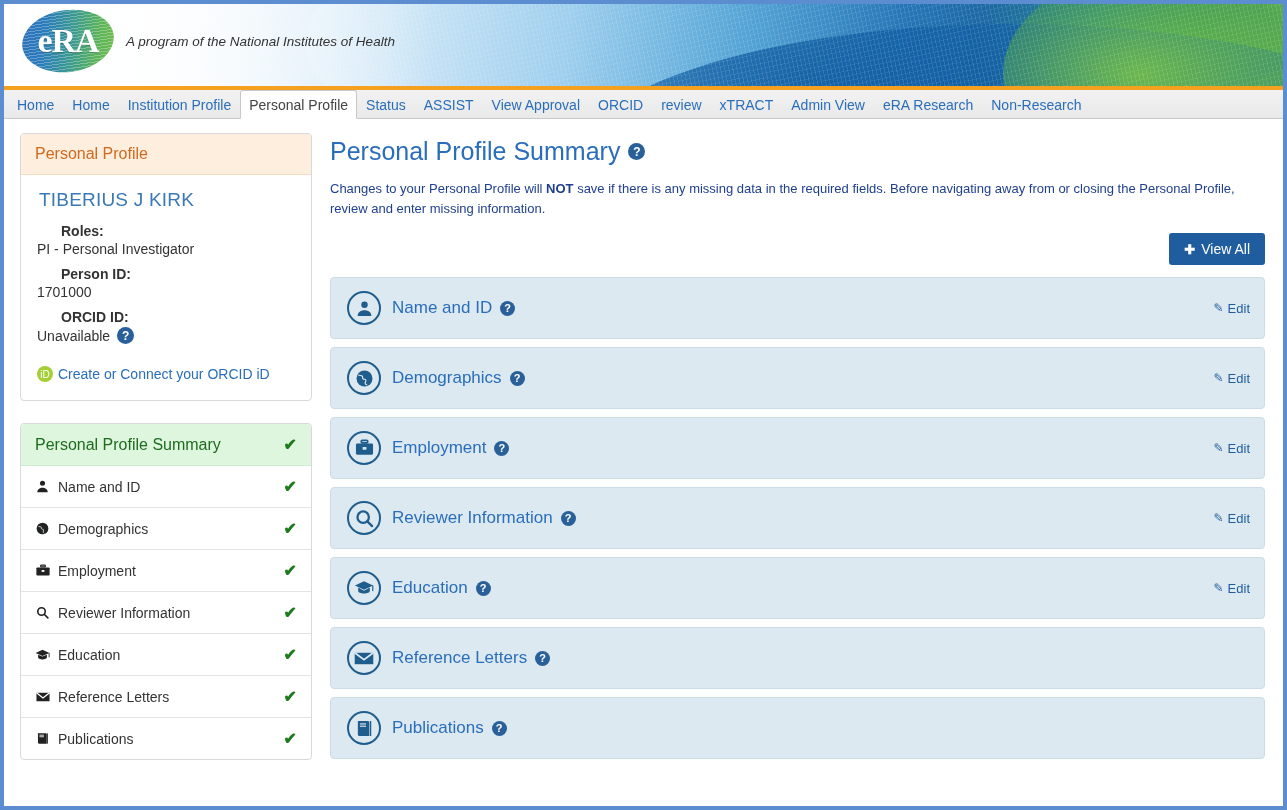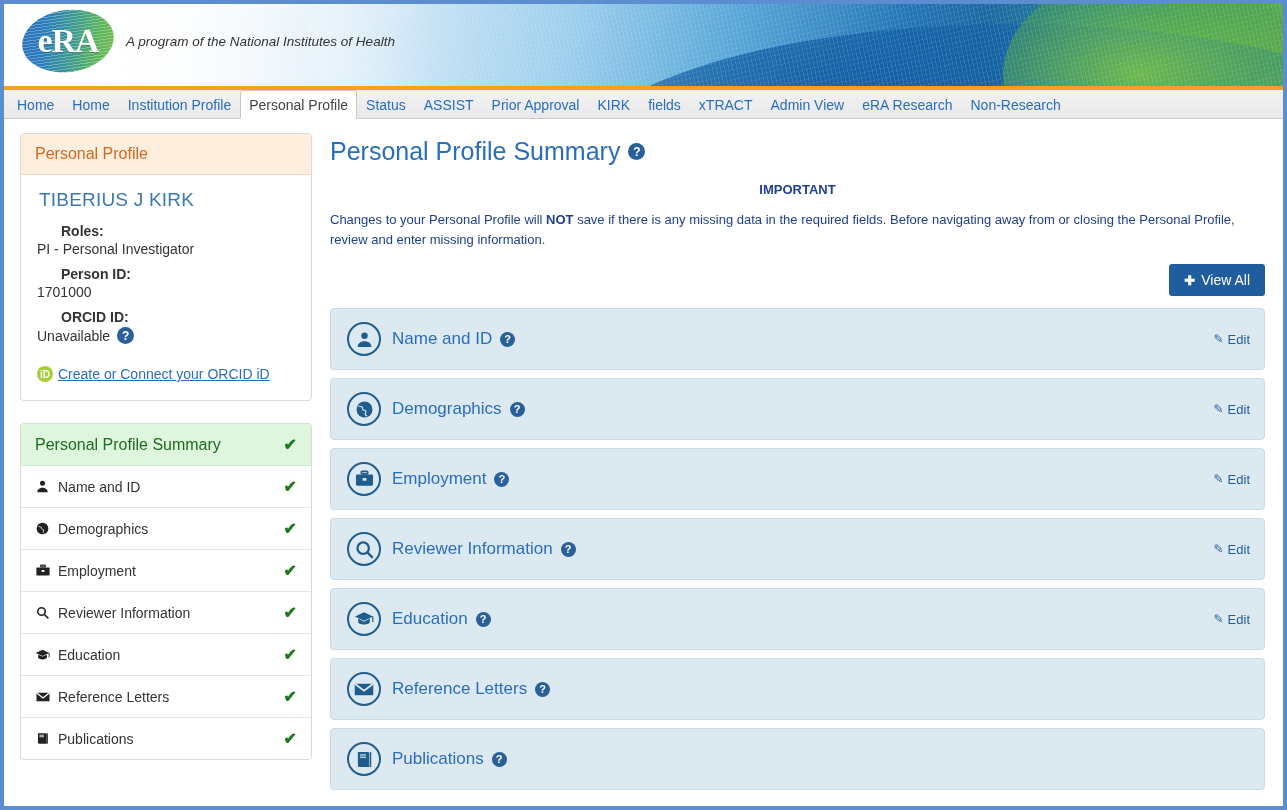--- a/index.html
+++ b/index.html
@@ -192,26 +192,26 @@
   }
   .qmark.sm { width: 15px; height: 15px; font-size: 11px; }
 
   .orcid-link-row {
     margin-top: 22px;
     display: flex; align-items: center; gap: 5px;
   }
   .orcid-badge {
     width: 16px; height: 16px; border-radius: 50%;
     background: #a6ce39; color: #ffffff;
-    font-size: 10px; font-weight: bold;
+    font-size: 10px; font-weight: normal;
     display: inline-flex; align-items: center; justify-content: center;
     font-family: "Liberation Sans", sans-serif;
   }
   .orcid-link {
-    color: #2a6ebb; font-size: 14px; text-decoration: underline; cursor: pointer;
+    color: #2a6ebb; font-size: 14px; cursor: pointer;
   }
 
   .panel-head-green {
     background: #ddf6dd;
     color: #1f6b1f;
     font-size: 16px;
     padding: 11px 14px;
     display: flex; align-items: center; justify-content: space-between;
     border-bottom: 1px solid #cdeccd;
   }
@@ -328,23 +328,23 @@
   </div>
   <div class="orange-rule"></div>
 
   <div class="tabbar" id="tabbar">
       <div class="tab">Home</div>
       <div class="tab">Home</div>
       <div class="tab">Institution Profile</div>
       <div class="tab active">Personal Profile</div>
       <div class="tab">Status</div>
       <div class="tab">ASSIST</div>
-      <div class="tab">Prior Approval</div>
-      <div class="tab">KIRK</div>
-      <div class="tab">fields</div>
+      <div class="tab">View Approval</div>
+      <div class="tab">ORCID</div>
+      <div class="tab">review</div>
       <div class="tab">xTRACT</div>
       <div class="tab">Admin View</div>
       <div class="tab">eRA Research</div>
       <div class="tab">Non-Research</div>
     </div>
 
   <div class="content">
 
     <div class="sidebar">
 
@@ -471,21 +471,20 @@
 
     </div>
 
     <div class="main">
 
       <h1 class="page-title">
         <span>Personal Profile Summary</span>
         <span class="qmark">?</span>
       </h1>
 
-      <div class="important">IMPORTANT</div>
 
       <div class="notice">
         <span>Changes to your Personal Profile will </span><b>NOT</b><span> save if there is any missing data in the required fields. Before navigating away from or closing the Personal Profile, review and enter missing information.</span>
       </div>
 
       <div class="viewall-row">
         <button class="btn-viewall">
           <span class="plus">✚</span>
           <span>View All</span>
         </button>

